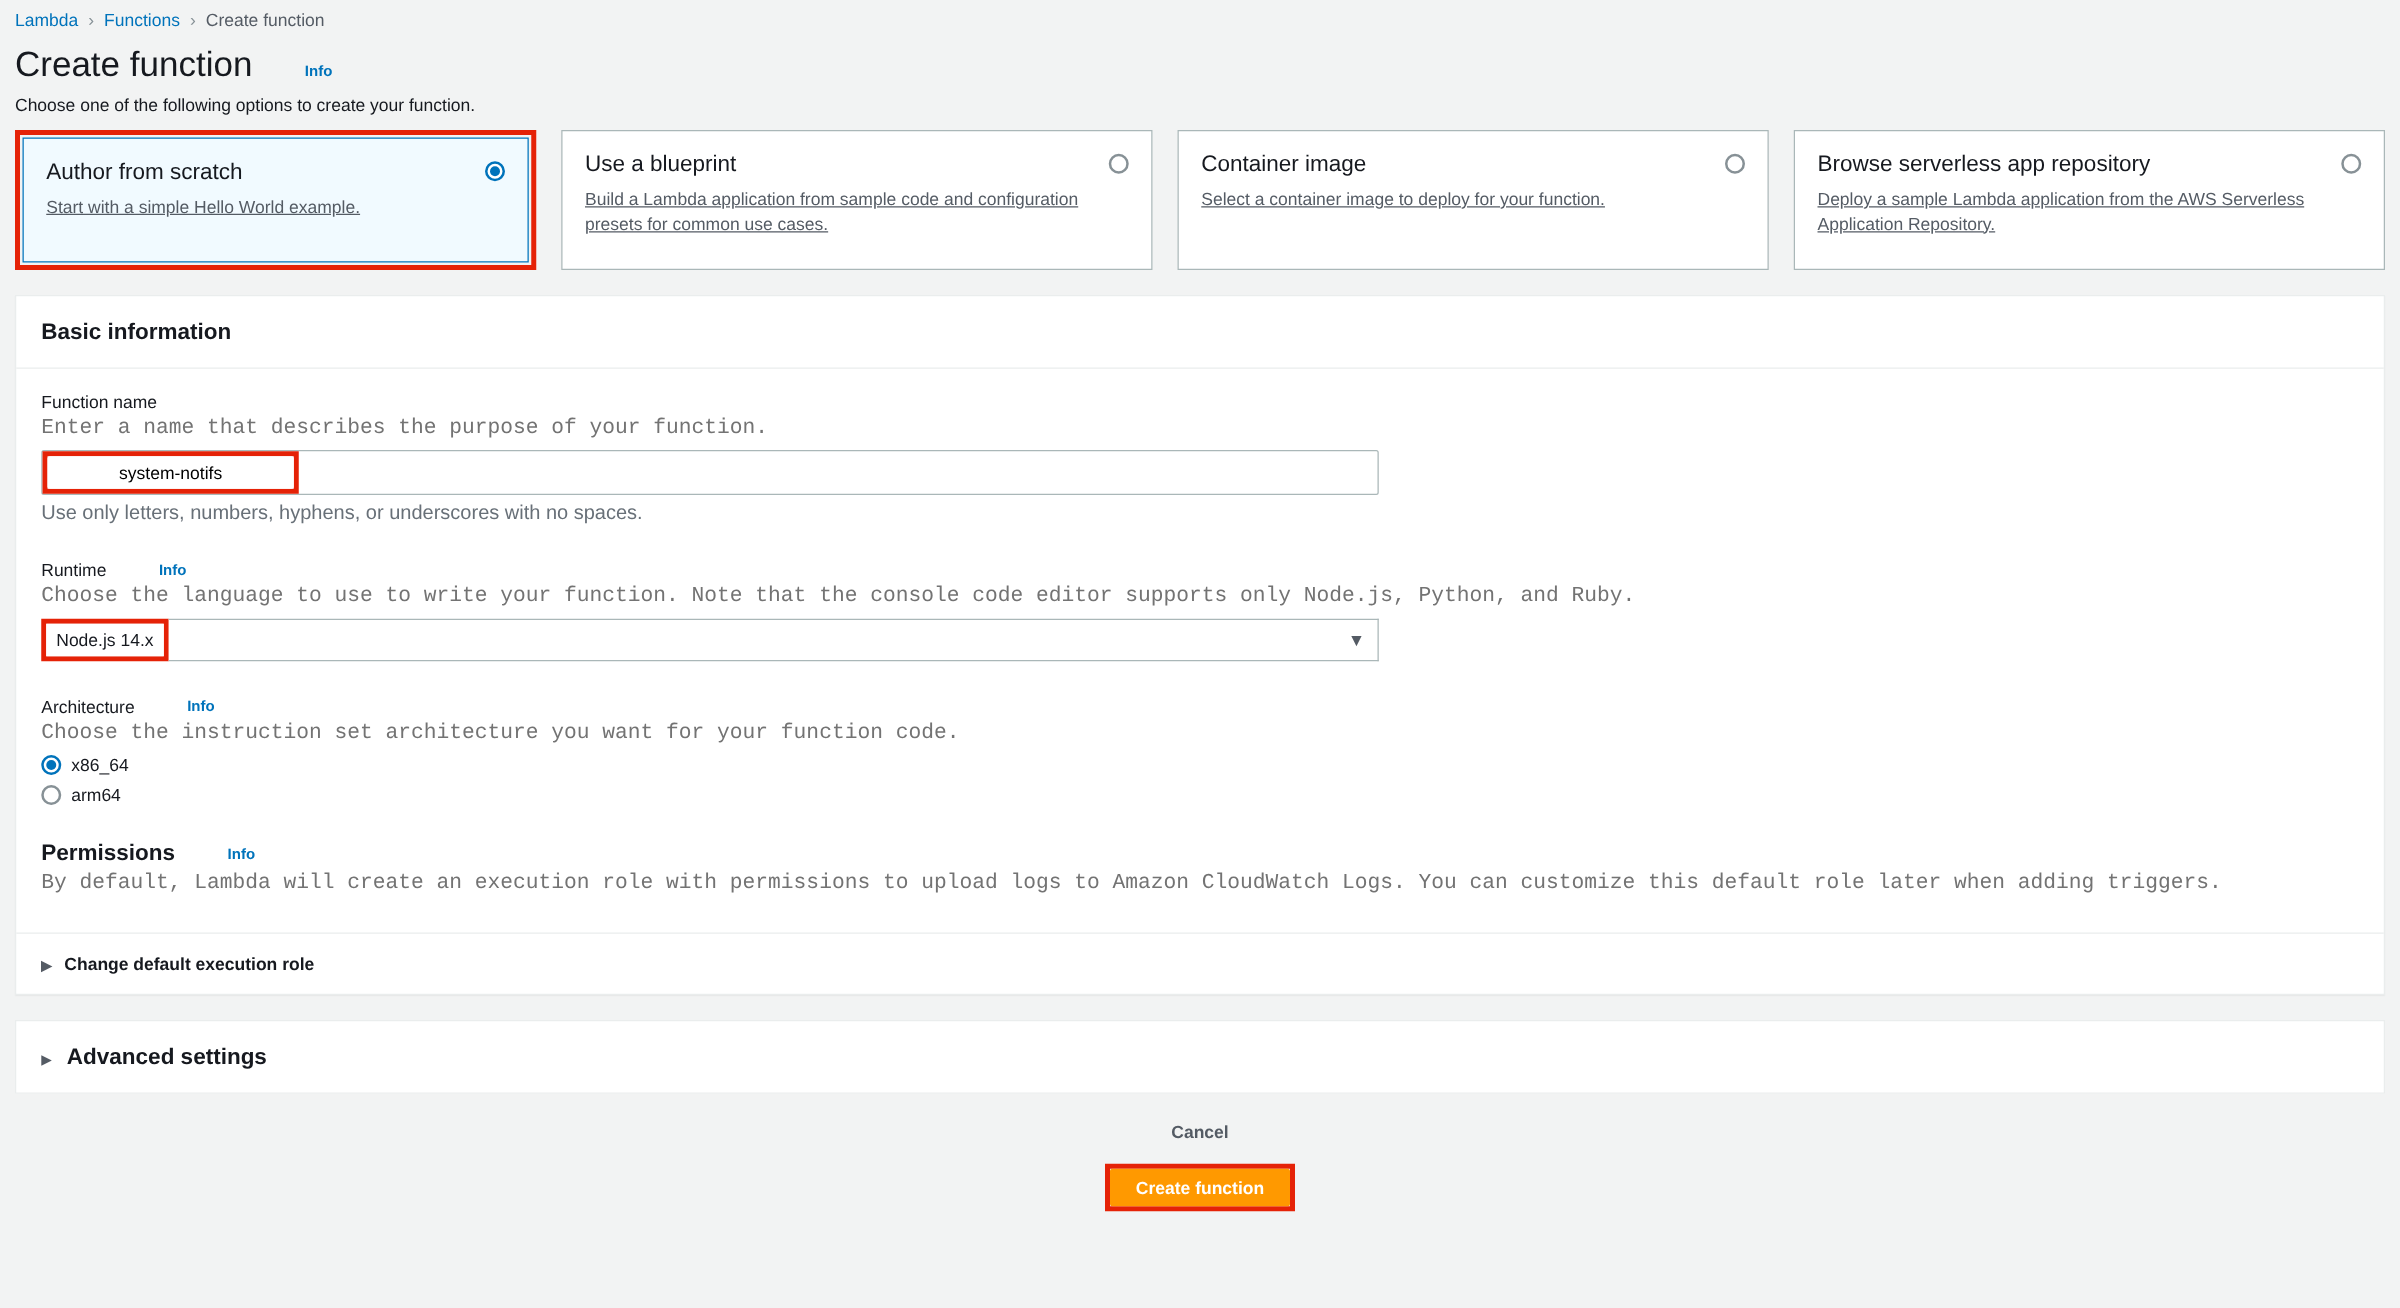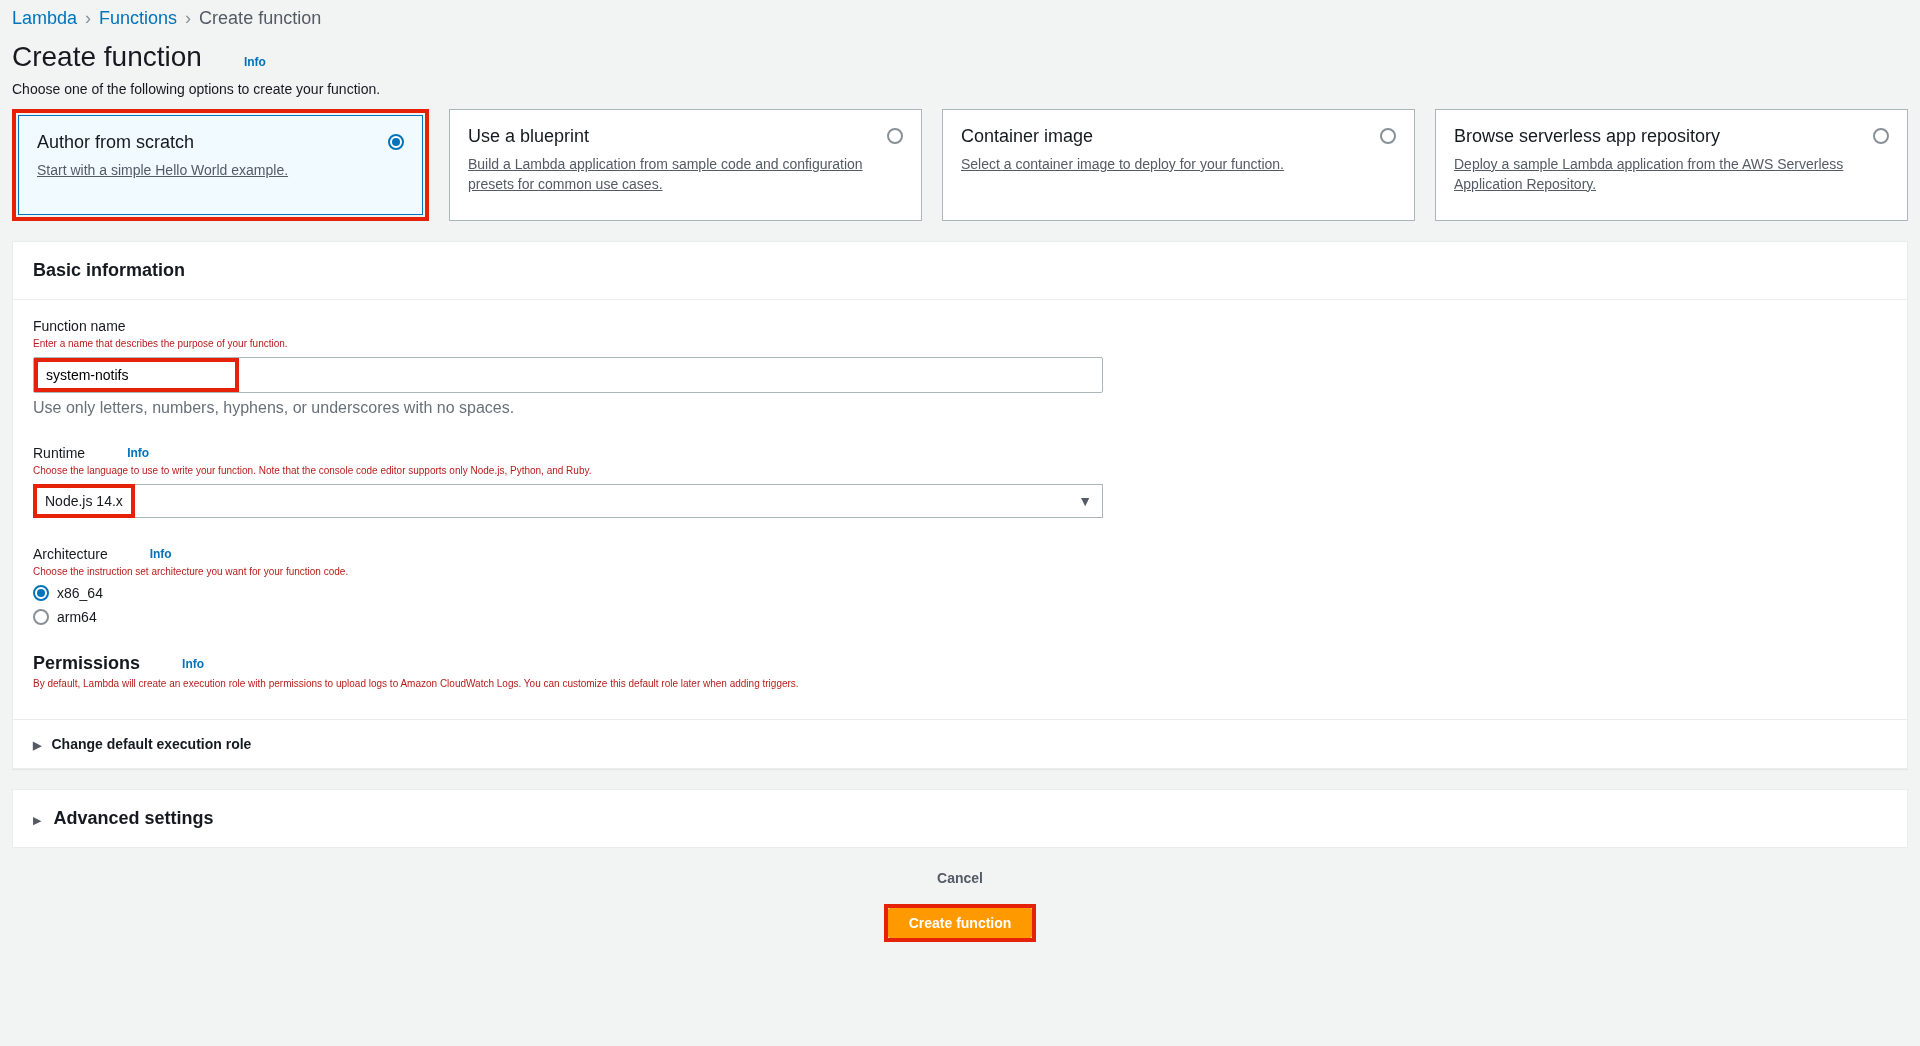--- a/index.html
+++ b/index.html
@@ -8,21 +8,21 @@
       padding: 0;
     }
     body {
       font-family: "Amazon Ember", "Helvetica Neue", Arial, sans-serif;
       background: #f2f3f3;
       color: #16191f;
       font-size: 14px;
     }
     .breadcrumb {
       padding: 8px 12px 4px 12px;
-      font-size: 18px;
+      font-size: 14px;
       display: flex;
       align-items: center;
       gap: 8px;
     }
     .breadcrumb a {
       color: #0073bb;
       text-decoration: none;
     }
     .breadcrumb .sep {
       color: #879196;
@@ -134,23 +134,24 @@
       font-weight: 400;
       color: #16191f;
     }
     .field-label-row {
       display: flex;
       align-items: center;
       gap: 10px;
       margin-bottom: 4px;
     }
     .field-desc {
-      font-size: 10px;
-      color: #b91c1c;
+      font-size: 17px;
+      color: #737373;
       margin-bottom: 8px;
+      font-family: Liberation Mono, monospace;
     }
     .field-hint {
       font-size: 16px;
       color: #687078;
       margin-top: 6px;
     }
     .text-input, .select-input {
       width: 100%;
       max-width: 1070px;
       padding: 6px 10px;
@@ -354,21 +355,21 @@
   </div>
   <div class="panel-body">
 
     <div class="field">
       <div class="field-label-row">
         <span class="field-label">Function name</span>
       </div>
       <div class="field-desc">Enter a name that describes the purpose of your function.</div>
       <div style="max-width:1070px; border:1px solid #aab7b8; border-radius:2px; background:#fff; padding:0; display:flex; align-items:center;">
         <span class="input-highlight" style="border-radius:0;">
-          <input class="text-input" type="text" style="padding: 5px 8px;" value="system-notifs">
+          <input class="text-input" type="text" style="padding: 5px 8px; text-align: center;" value="system-notifs">
         </span>
       </div>
       <div class="field-hint">Use only letters, numbers, hyphens, or underscores with no spaces.</div>
     </div>
 
     <div class="field">
       <div class="field-label-row">
         <span class="field-label">Runtime</span>
         <span class="info-link">Info</span>
       </div>

